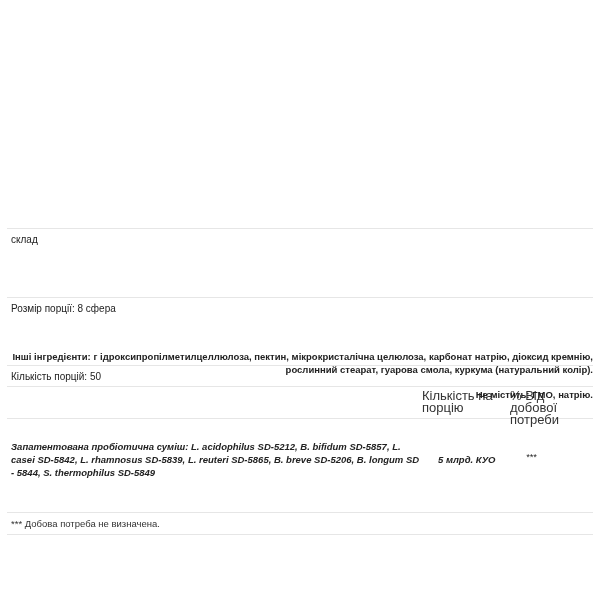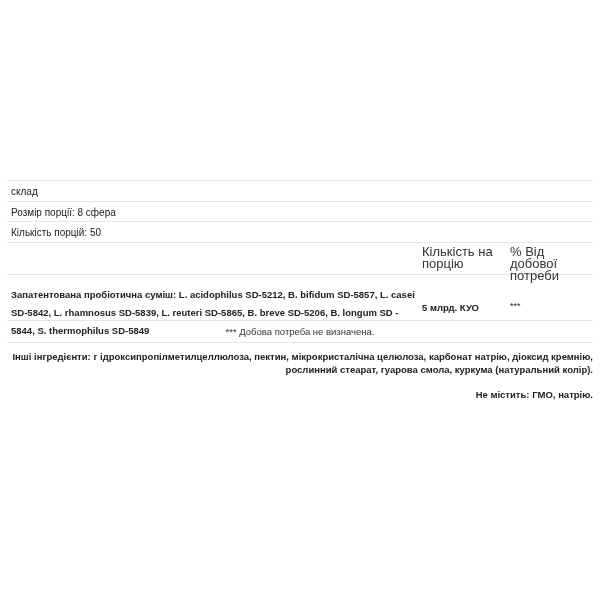--- a/index.html
+++ b/index.html
@@ -20,53 +20,54 @@
       left: 7px;
       top: 180px;
       width: 586px;
     }
     .row {
       border-top: 1px solid #e6e6e6;
       font-size: 10px;
       line-height: 13px;
       padding: 3px 4px 3px 4px;
       box-sizing: border-box;
+      margin-top: 48px;
     }
     .row.simple { height: 20.5px; padding-top: 4px; }
     .grid {
       display: flex;
       border-top: 1px solid #e6e6e6;
       box-sizing: border-box;
     }
     .grid .c1 { width: 415px; padding-left: 4px; box-sizing: border-box; }
     .grid .c2 { width: 88px; box-sizing: border-box; }
     .grid .c3 { flex: 1; box-sizing: border-box; }
     .head {
       height: 32px;
       font-size: 13px;
       line-height: 12px;
       padding-top: 3px;
       color: #333;
     }
     .ingr {
       height: 46px;
       font-size: 9.5px;
-      line-height: 18px;
+      line-height: 13px;
       font-weight: bold;
-      padding-top: 11px;
+      padding-top: 21px;
       color: #222;
+      font-style: italic;
     }
-    .ingr .c2 { padding-top: 13px; }
+    .ingr .c2 { padding-top: 13px; margin-left: 16px; }
     .ingr .c3 { padding-top: 11px; font-weight: normal; font-size: 9px; }
     .foot {
       height: 22px;
       font-size: 9.5px;
       padding-top: 4px;
       color: #333;
-      text-align: center;
     }
     .bottom-line { border-top: 1px solid #e6e6e6; height: 0; }
     .notes {
       position: absolute;
       left: 7px;
       top: 350px;
       width: 586px;
       font-size: 9.5px;
       line-height: 13px;
       font-weight: bold;

